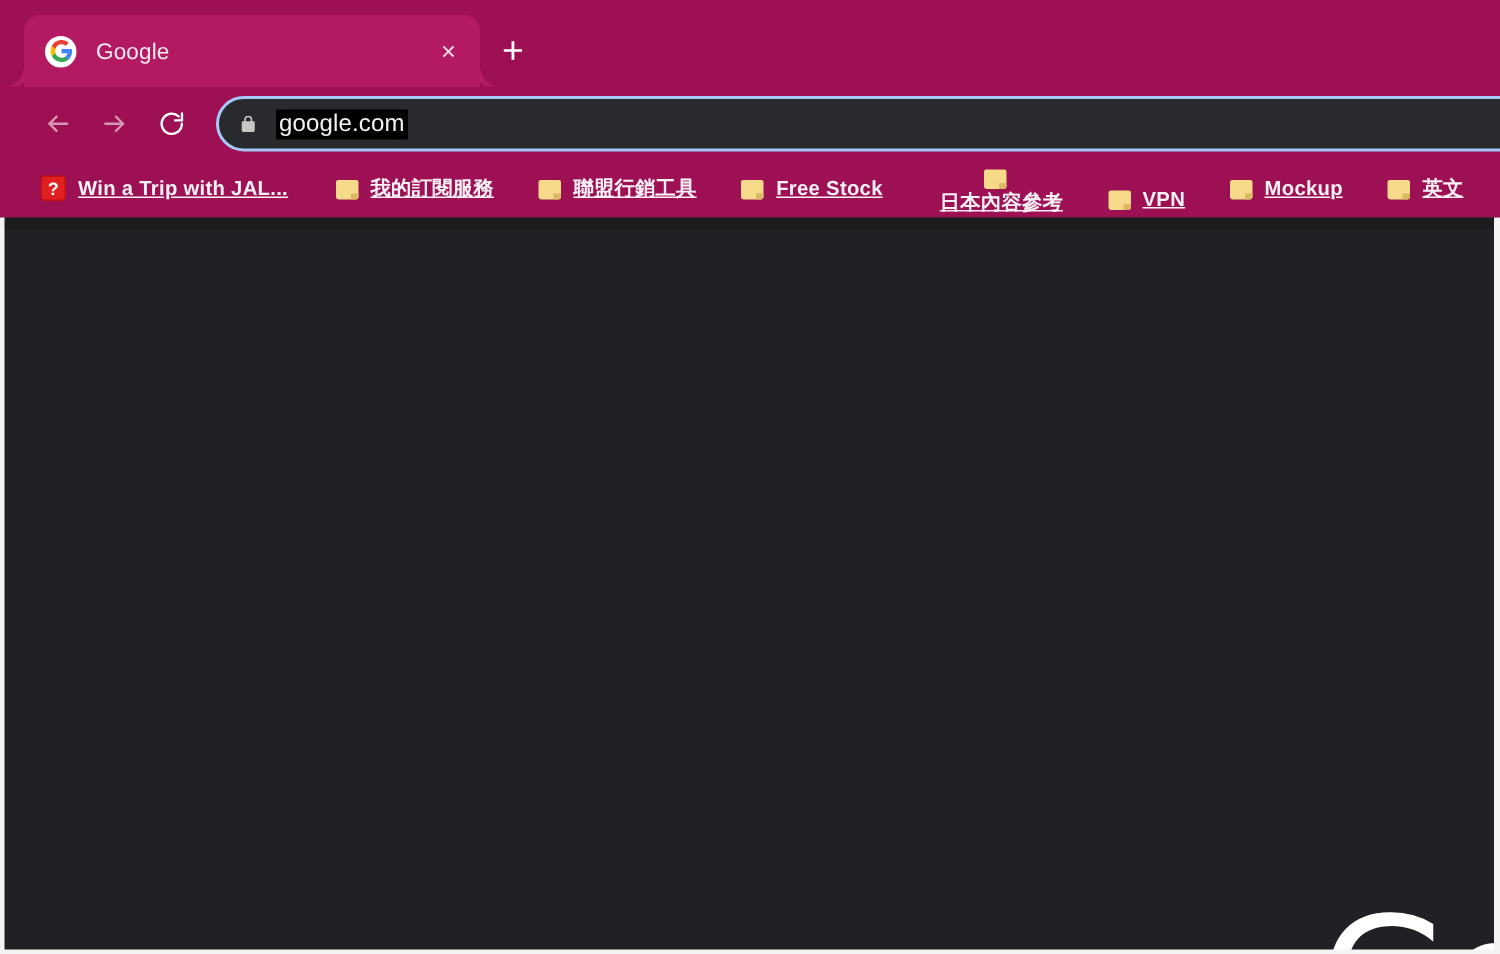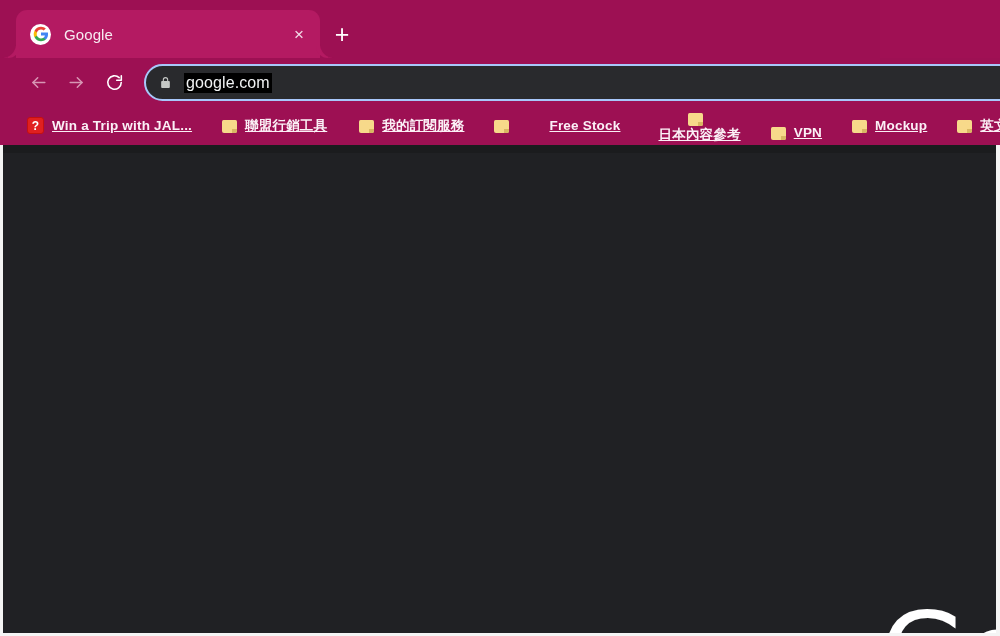--- a/index.html
+++ b/index.html
@@ -327,35 +327,35 @@
     <span id="omnibox-text" title="Search Google or type a URL">google.com</span>
   </div>
 
   <div id="bookmarks-bar">
 
     <div class="bookmark">
       <span class="fav-jal">?</span>
       <span class="bm-label">Win a Trip with JAL...</span>
     </div>
 
+    <div class="bookmark" style="margin-left:18px;">
+      <span class="folder-icon">
+          <i></i>
+        </span>
+      <span class="bm-label">我的訂閱服務</span>
+    </div>
+
     <div class="bookmark" style="margin-left:16px;">
       <span class="folder-icon">
           <i></i>
         </span>
       <span class="bm-label">聯盟行銷工具</span>
     </div>
 
-    <div class="bookmark" style="margin-left:18px;">
-      <span class="folder-icon">
-          <i></i>
-        </span>
-      <span class="bm-label">我的訂閱服務</span>
-    </div>
-
-    <div class="bookmark" style="margin-left:16px;gap:32px;">
+    <div class="bookmark" style="margin-left:16px;">
       <span class="folder-icon">
           <i></i>
         </span>
       <span class="bm-label">Free Stock</span>
     </div>
 
     <div class="bookmark" style="margin-left:16px;flex-direction:column;">
       <span class="folder-icon">
           <i></i>
         </span>

